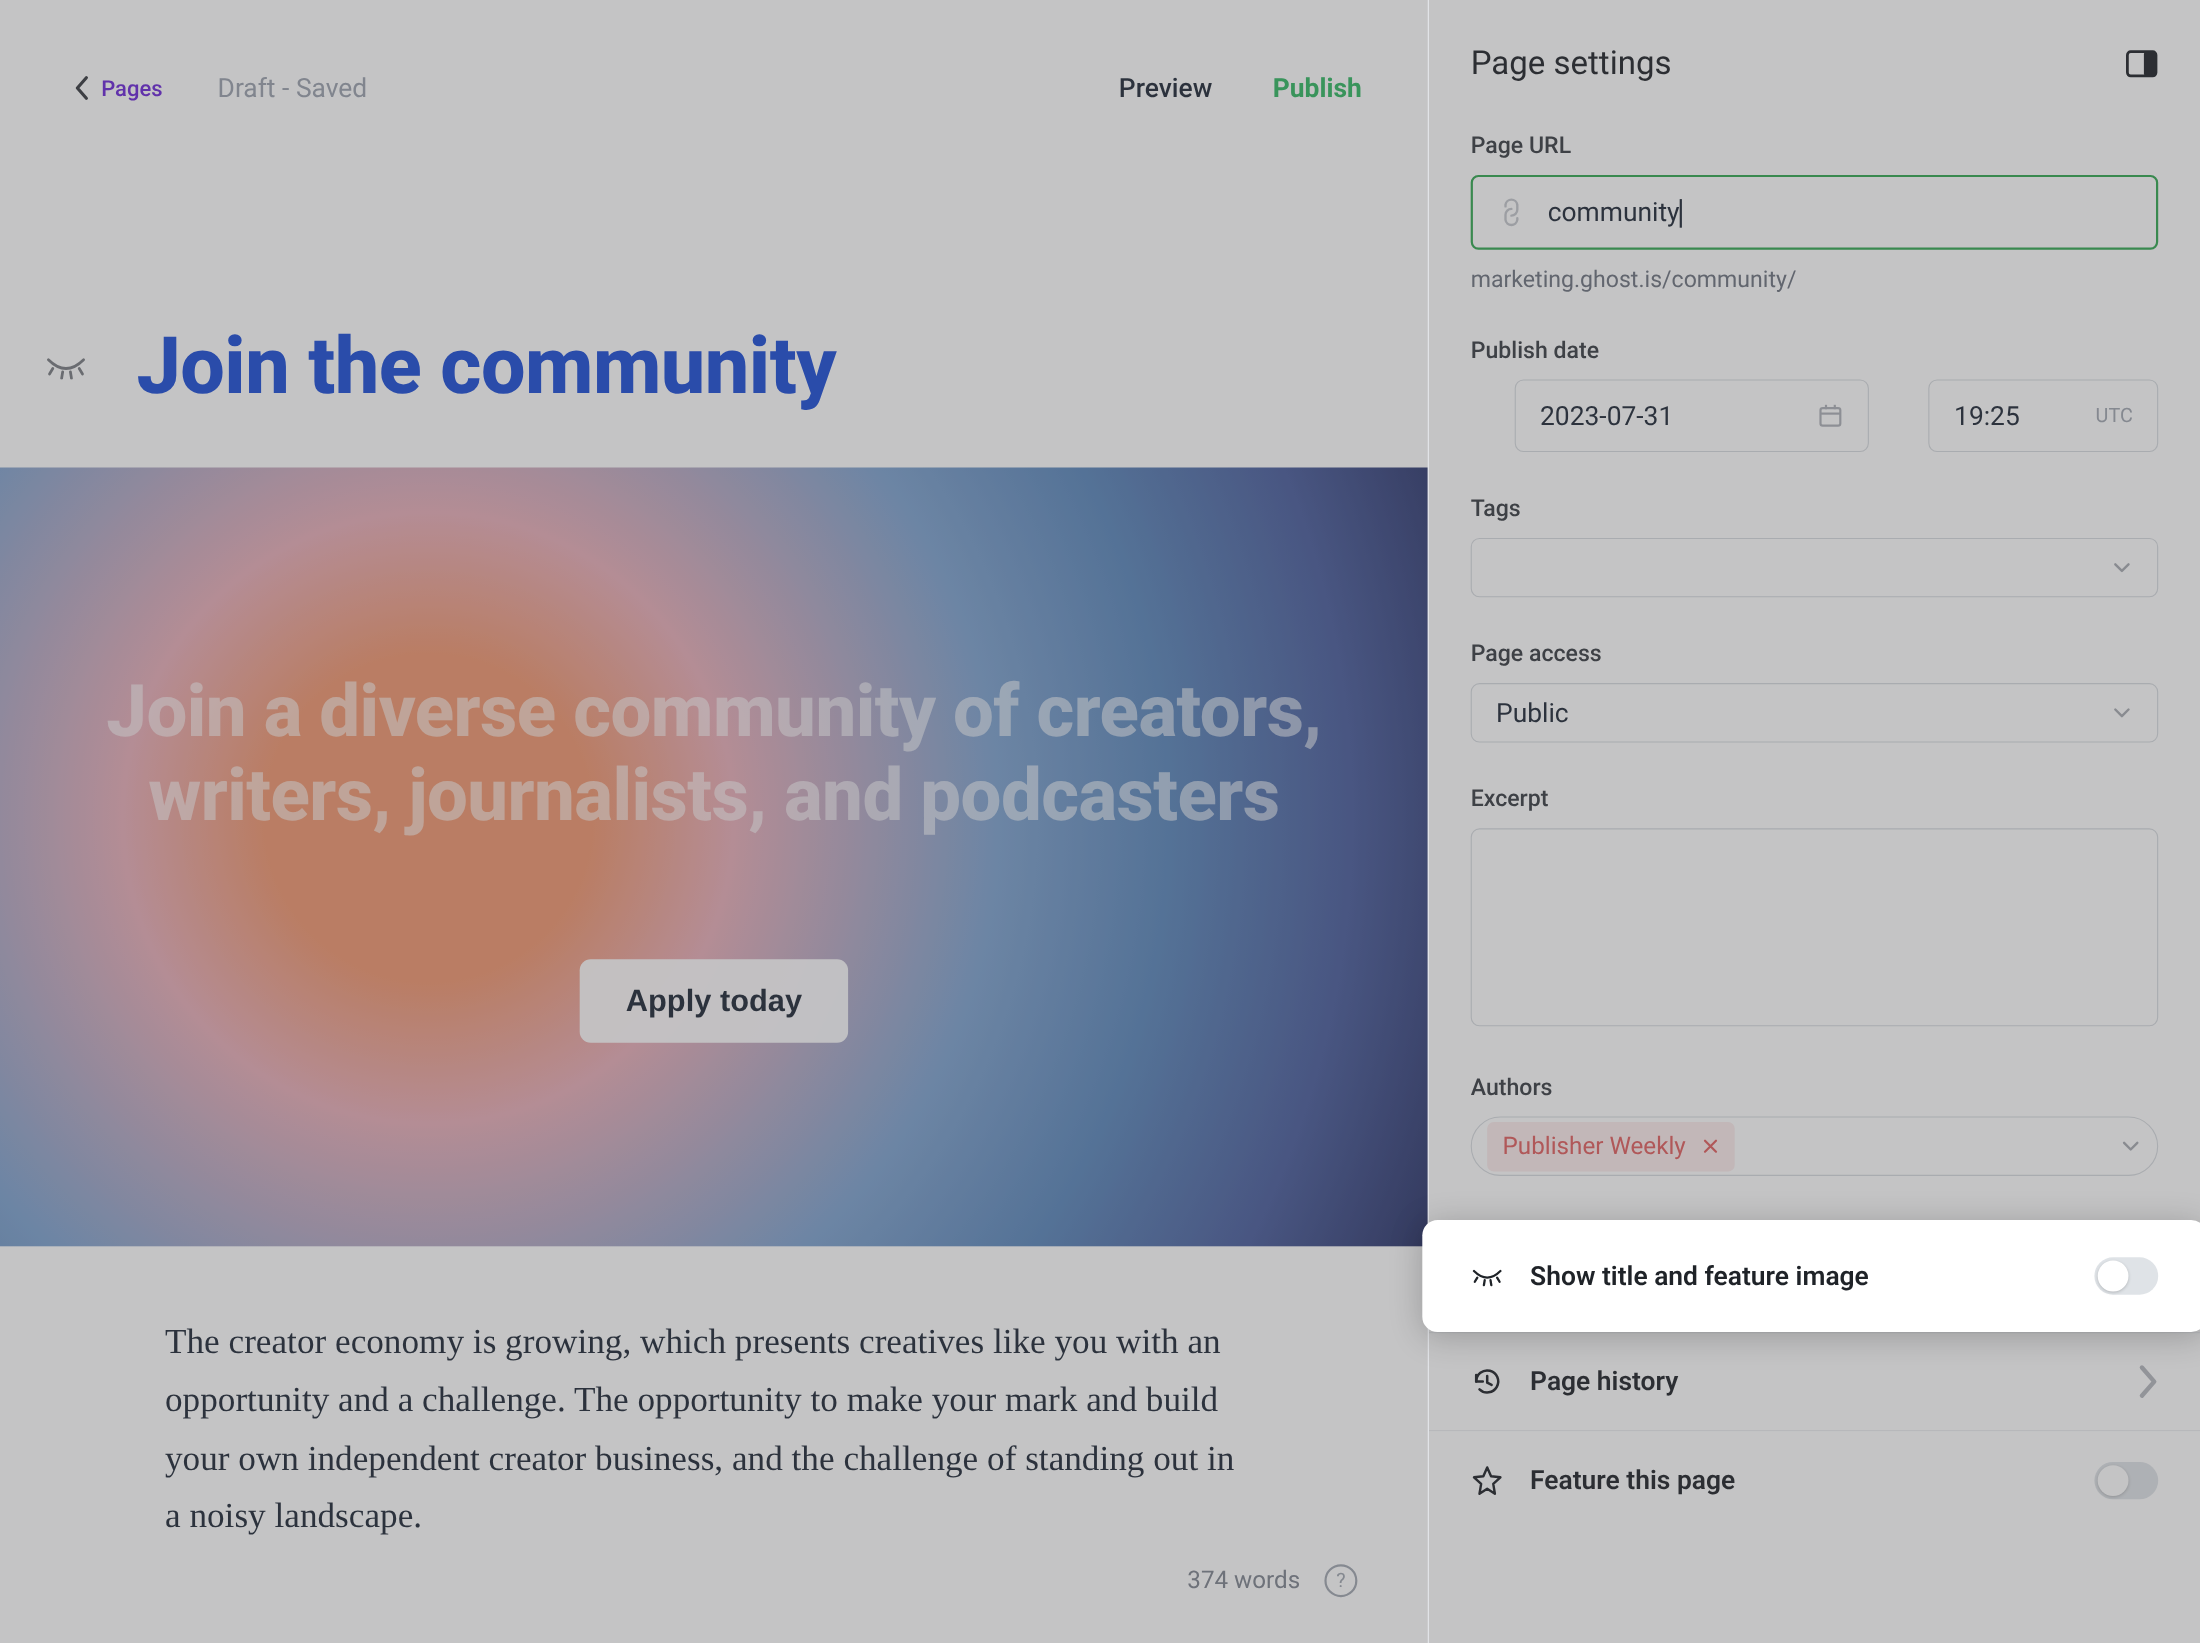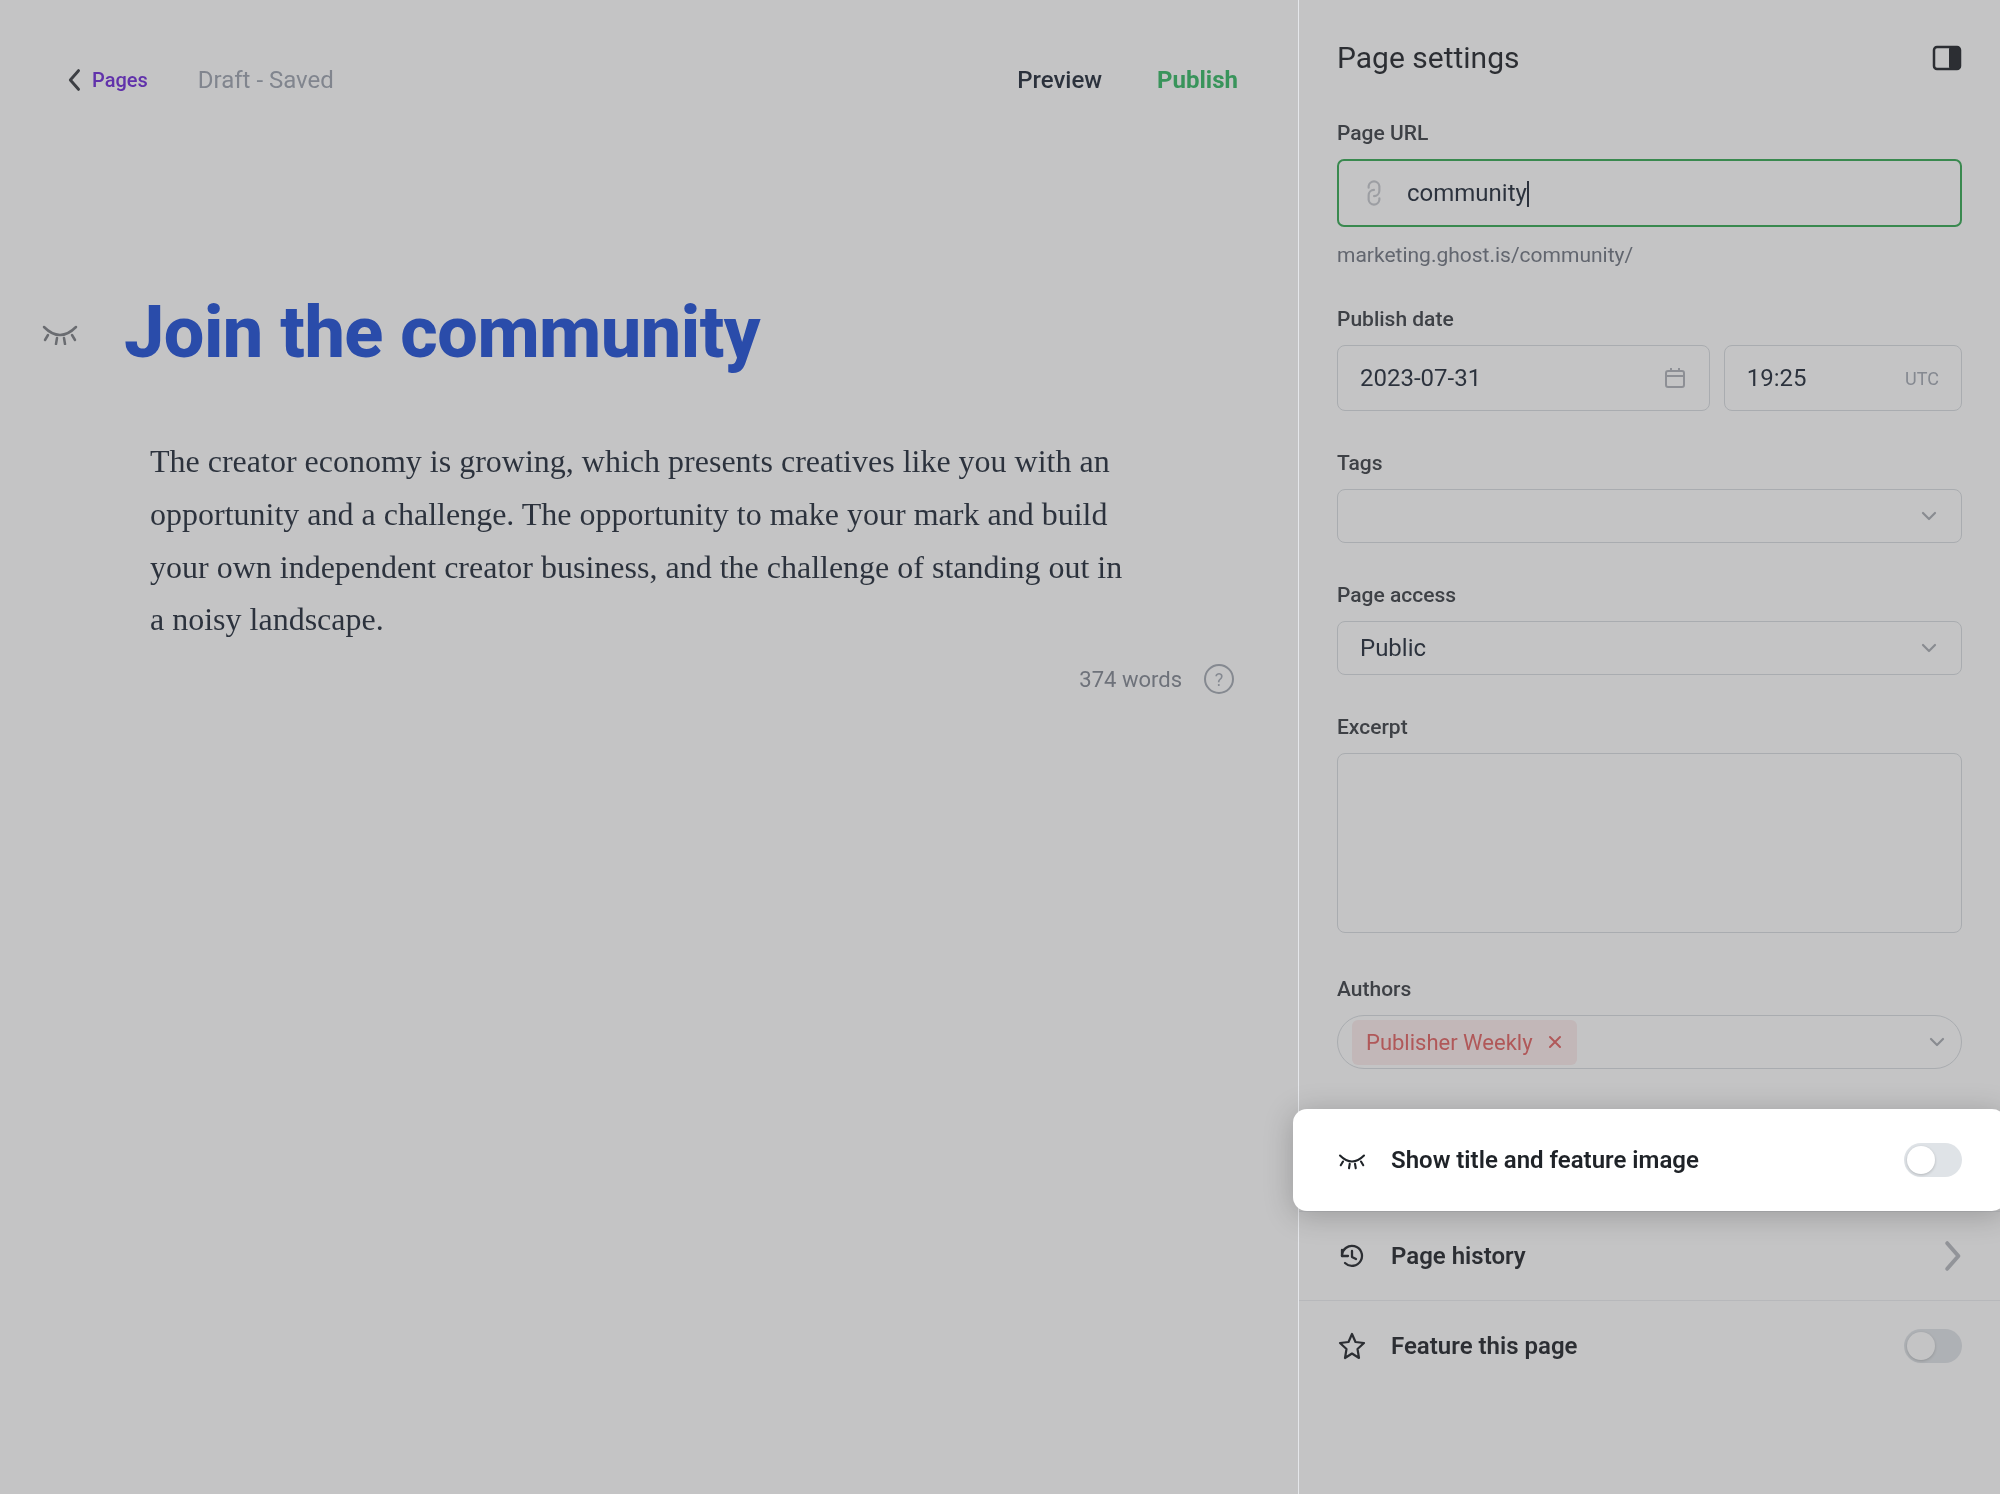--- a/index.html
+++ b/index.html
@@ -54,21 +54,21 @@
 .input, .select, .textarea {
   width: 100%; border: 1px solid #d8dce0; border-radius: 8px;
   background: #fff; font-size: 24px; color: #1f2937; padding: 18px 22px;
 }
 .input.url { border: 2.5px solid #33a852; display: flex; align-items: center; gap: 20px; padding: 18px 22px; border-radius: 7px; }
 .link-icon { width: 26px; height: 26px; opacity: 0.45; transform: rotate(-45deg); }
 .url-text { font-size: 24px; color: #1f2937; position: relative; }
 .url-text::after { content: ''; position: absolute; right: -2px; top: 2px; width: 1.5px; height: 26px; background: #1f2937; }
 
 .date-row { display: flex; gap: 14px; }
-.date-row .input { flex: 1.7; display: flex; align-items: center; justify-content: space-between; }
+.date-row .input { flex: 1.7; display: flex; align-items: center; justify-content: space-between; margin-left: 40px; }
 .date-row .time-in { flex: 1; display: flex; align-items: center; justify-content: space-between; }
 .cal-icon { width: 24px; height: 24px; opacity: 0.55; }
 .utc { font-size: 18px; color: #a2a8b2; }
 
 .select { display: flex; align-items: center; justify-content: space-between; height: 54px; }
 .chev-down { width: 20px; height: 20px; opacity: 0.6; }
 .textarea { height: 180px; resize: none; }
 
 .field-block { margin-bottom: 40px; }
 
@@ -121,20 +121,24 @@
       <svg class="eye-closed" viewBox="0 0 40 24">
           <path d="M4 6 Q20 22 36 6" fill="none" stroke="#7b7e83" stroke-width="2.5" stroke-linecap="round"></path>
           <line x1="8" y1="14" x2="5" y2="19" stroke="#7b7e83" stroke-width="2.5" stroke-linecap="round"></line>
           <line x1="17" y1="17" x2="16" y2="23" stroke="#7b7e83" stroke-width="2.5" stroke-linecap="round"></line>
           <line x1="24" y1="17" x2="25" y2="23" stroke="#7b7e83" stroke-width="2.5" stroke-linecap="round"></line>
           <line x1="32" y1="14" x2="35" y2="19" stroke="#7b7e83" stroke-width="2.5" stroke-linecap="round"></line>
         </svg>
       <h1 class="page-title">Join the community</h1>
     </div>
 
+    <div class="hero">
+      <div class="hero-headline">Join a diverse community of creators, writers, journalists, and podcasters</div>
+      <button class="hero-btn">Apply today</button>
+    </div>
 
     <div class="body-content">
       <p class="body-text">The creator economy is growing, which presents creatives like you with an opportunity and a challenge. The opportunity to make your mark and build your own independent creator business, and the challenge of standing out in a noisy landscape.</p>
     </div>
     <div class="footer-row">
       <span>374 words</span>
       <div class="help-circle">?</div>
     </div>
   </div>
 

